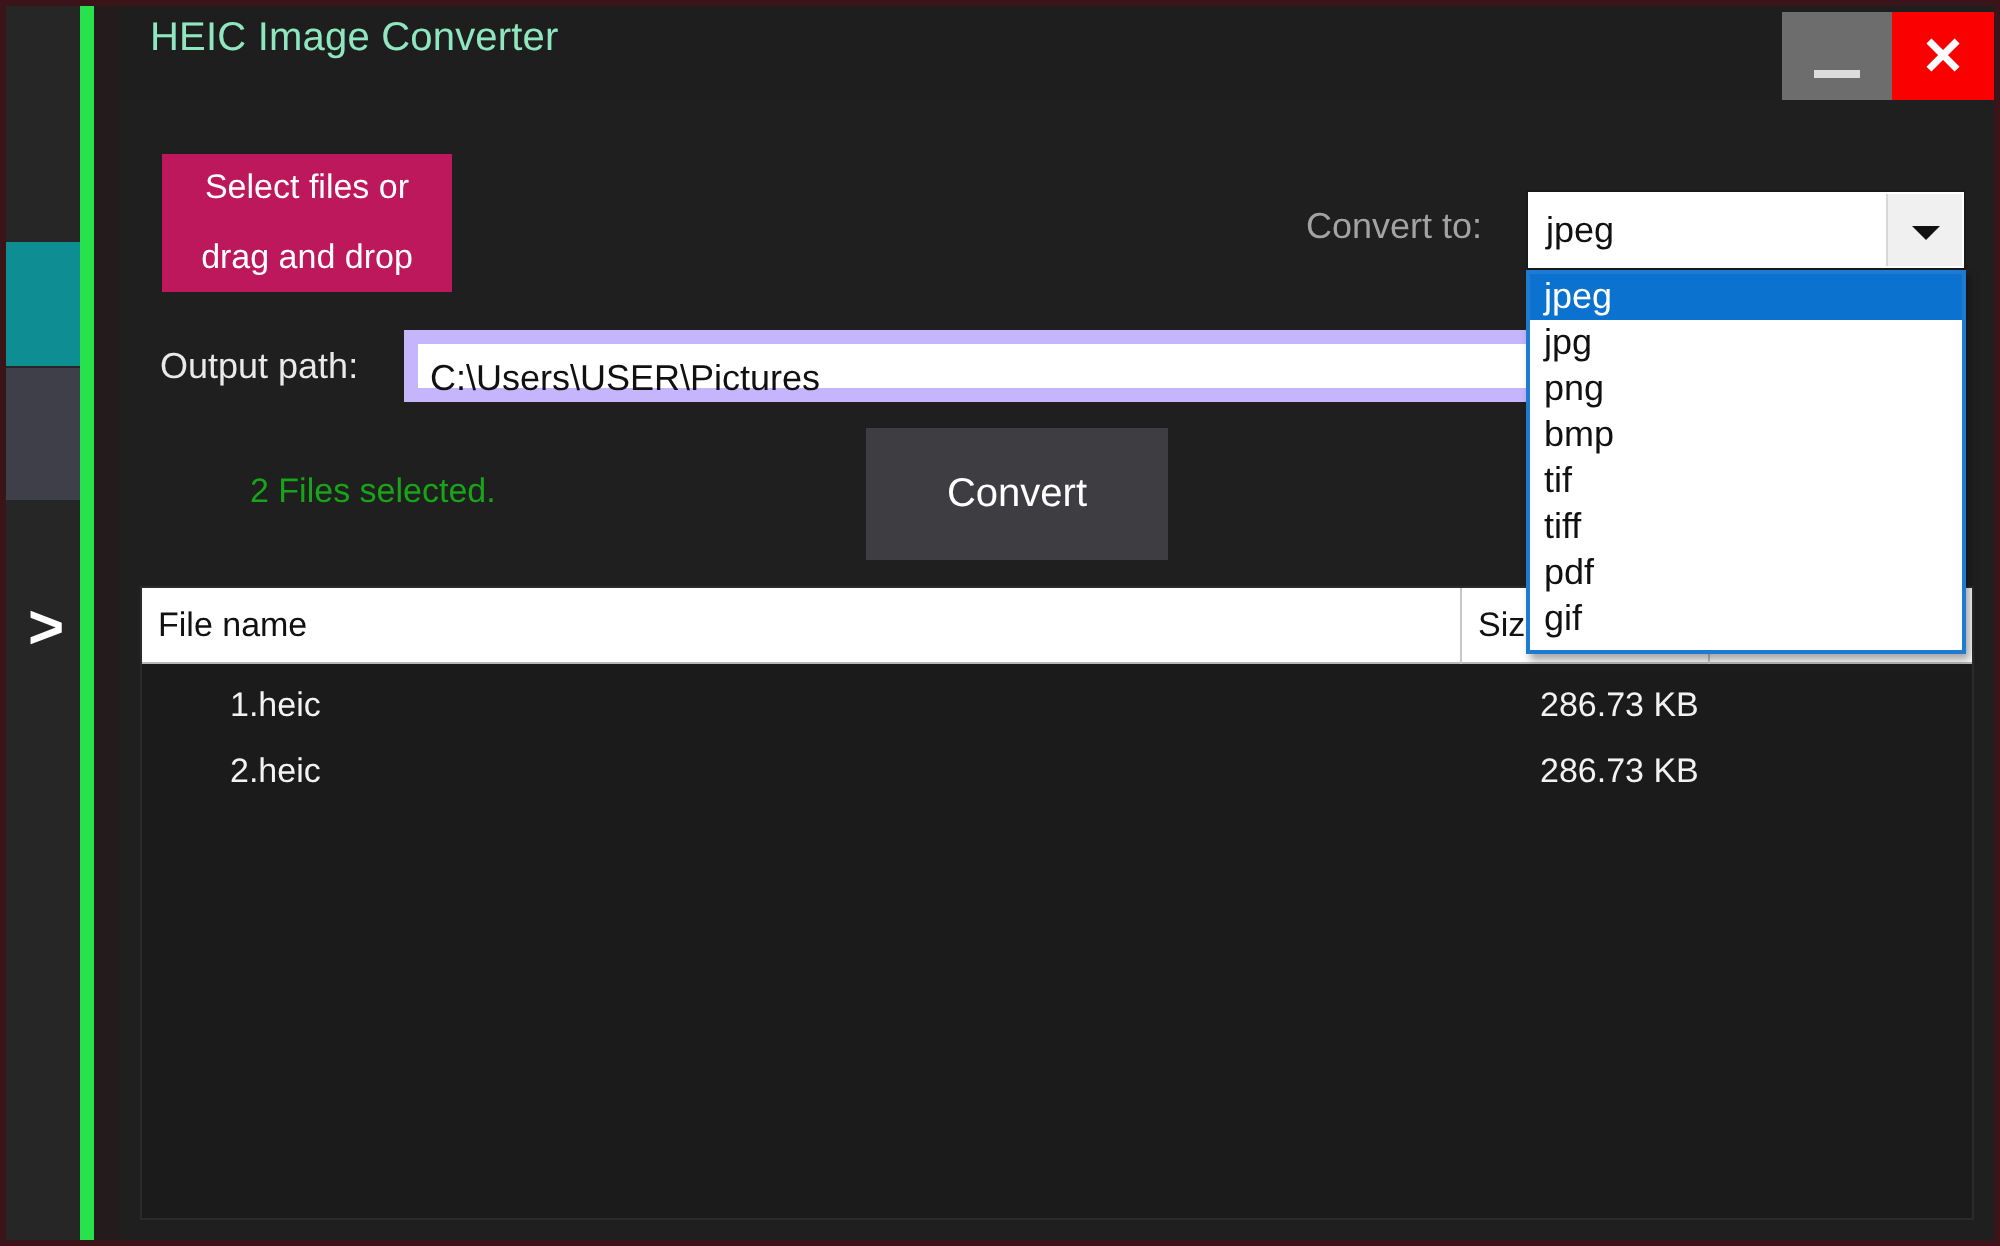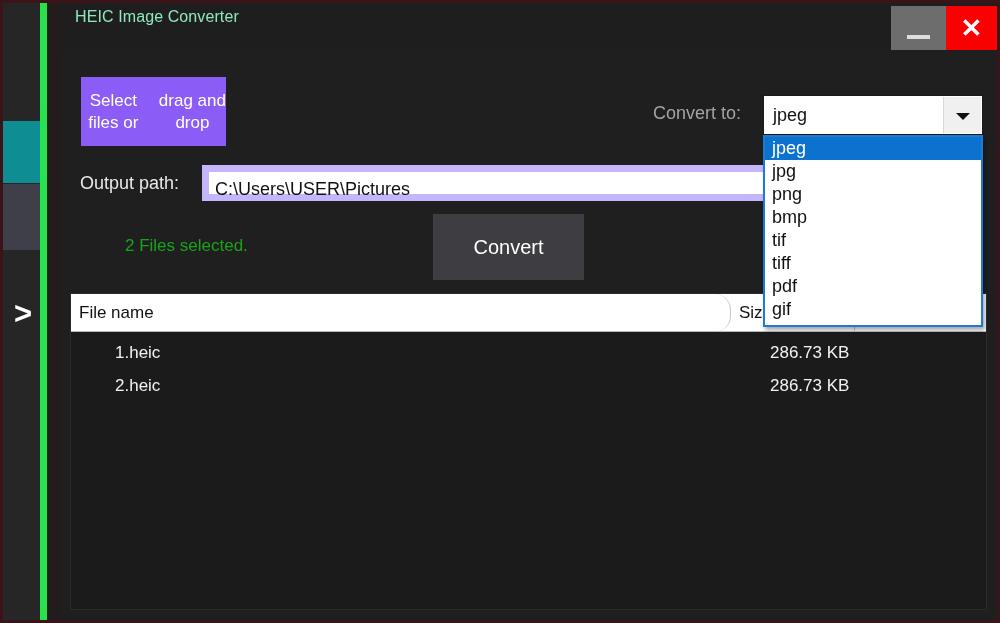--- a/index.html
+++ b/index.html
@@ -78,21 +78,21 @@
     left: 0; top: 0;
     width: 937px;
     height: 47px;
     background: #1e1e1e;
   }
 
   #app-title {
     position: absolute;
     left: 15px;
     top: 5px;
-    font-size: 16px;
+    font-size: 20px;
     color: #8fe7bf;
     white-space: nowrap;
     letter-spacing: 0.1px;
   }
 
   #btn-minimize {
     position: absolute;
     left: 831px;
     top: 3px;
     width: 55px;
@@ -122,26 +122,27 @@
     line-height: 44px;
   }
 
   
   #select-files-btn {
     position: absolute;
     left: 21px;
     top: 74px;
     width: 145px;
     height: 69px;
-    background: #8b5cf6;
+    background: #be185d;
     color: #ffffff;
     font-size: 17px;
     line-height: 22px;
     text-align: center;
     display: flex;
+    flex-direction: column;
     align-items: center;
     justify-content: center;
     box-sizing: border-box;
     gap: 13px;
   }
 
   #convert-to-label {
     position: absolute;
     left: 593px;
     top: 100px;
@@ -293,21 +294,21 @@
     top: 0;
     height: 38px;
     line-height: 38px;
     font-size: 17px;
     color: #111111;
     box-sizing: border-box;
     padding-left: 8px;
     white-space: nowrap;
     overflow: hidden;
   }
-  #fl-col-name { left: 0;   width: 660px; border-right: 1px solid #c8c8c8; border-radius: 16px; }
+  #fl-col-name { left: 0;   width: 660px; border-right: 1px solid #c8c8c8; }
   #fl-col-size { left: 660px; width: 124px; border-right: 1px solid #c8c8c8; }
   #fl-col-pad  { left: 784px; width: 131px; }
 
   .file-row {
     position: absolute;
     left: 12px;
     height: 33px;
     width: 915px;
     margin-left: 24px;
   }

